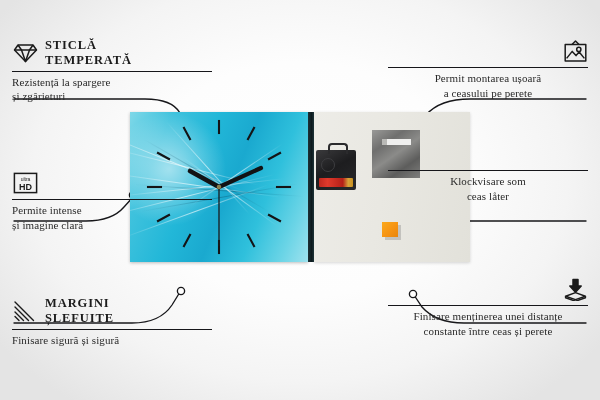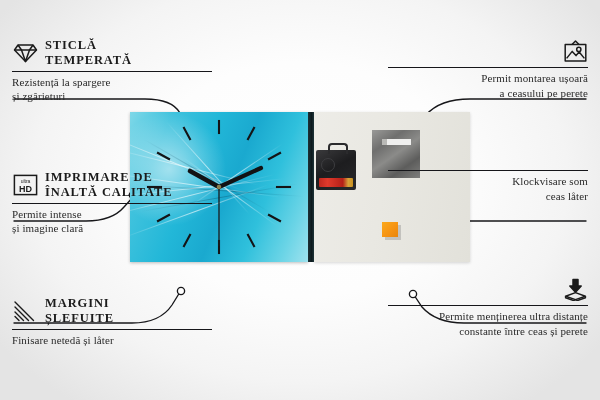--- a/index.html
+++ b/index.html
@@ -54,21 +54,21 @@
   .feature-sub {
     font-family: "Liberation Serif", serif;
     font-size: 11px;
     color: #2a2a2a;
     line-height: 1.32;
     padding-top: 3px;
     white-space: pre-line;
     letter-spacing: 0.1px;
   }
   .feature.left .feature-sub { text-align: left; }
-  .feature.right .feature-sub { text-align: right; }
+  .feature.right .feature-sub { text-align: center; }
 
   .icon-box {
     width: 26px;
     height: 26px;
     flex: 0 0 26px;
     display: flex;
     align-items: center;
     justify-content: flex-end;
   }
   .icon-box svg { display: block; }
@@ -280,43 +280,41 @@
 
   <div class="feature left" id="feat-print">
     <div class="feature-head">
       <span class="icon-box">
         <svg width="25" height="22" viewBox="0 0 25 22">
           <rect x="1.4" y="1.4" width="22.2" height="19.2" fill="none" stroke="#1b1b1b" stroke-width="1.5"></rect>
           <text x="12.5" y="9" font-family="Liberation Sans, sans-serif" font-size="5" text-anchor="middle" fill="#1b1b1b">ultra</text>
           <text x="12.5" y="18.2" font-family="Liberation Sans, sans-serif" font-size="9" font-weight="bold" text-anchor="middle" fill="#1b1b1b">HD</text>
         </svg>
       </span>
-      <span class="feature-title">IMPRIMARE DE
-ÎNALTĂ CALITATE</span>
     </div>
     <div class="rule"></div>
     <div class="feature-sub">Permite intense
 și imagine clară</div>
   </div>
 
   <div class="feature left" id="feat-edges">
     <div class="feature-head">
       <span class="icon-box">
         <svg width="25" height="22" viewBox="0 0 25 22" stroke="#1b1b1b" stroke-width="1.4" stroke-linecap="round">
           <line x1="2" y1="2" x2="20.5" y2="20.5"></line>
           <line x1="2" y1="7" x2="15.5" y2="20.5"></line>
           <line x1="2" y1="12" x2="10.5" y2="20.5"></line>
           <line x1="2" y1="16.5" x2="6" y2="20.5"></line>
         </svg>
       </span>
       <span class="feature-title">MARGINI
 ȘLEFUITE</span>
     </div>
     <div class="rule"></div>
-    <div class="feature-sub">Finisare netedă și låter</div>
+    <div class="feature-sub">Finisare sigură și sigură</div>
   </div>
 
   <div class="feature right" id="feat-hangers">
     <div class="feature-head">
       <span class="icon-box">
         <svg width="25" height="23" viewBox="0 0 25 23" fill="none" stroke="#1b1b1b" stroke-width="1.5" stroke-linejoin="round">
           <path d="M9 4.5 L12.5 1 L16 4.5"></path>
           <rect x="2.2" y="4.6" width="20.6" height="16.4"></rect>
           <path d="M3.6 18.4 L9.2 11.4 L13 15.6 L16.2 12 L21.4 18.4"></path>
           <circle cx="15.8" cy="9.4" r="2.1"></circle>
@@ -338,17 +336,17 @@
     <div class="feature-head">
       <span class="icon-box">
         <svg width="25" height="23" viewBox="0 0 25 23" fill="none" stroke="#1b1b1b" stroke-width="1.5" stroke-linejoin="round">
           <path d="M10 1.5 h5 v6.5 h3.2 L12.5 14.2 L6.8 8 H10 Z" fill="#1b1b1b"></path>
           <path d="M12.5 14.6 L2.6 18.2 L12.5 21.6 L22.4 18.2 Z"></path>
           <path d="M2.6 18.2 v1.6 L12.5 23.2 L22.4 19.8 v-1.6"></path>
         </svg>
       </span>
     </div>
     <div class="rule"></div>
-    <div class="feature-sub">Permite menținerea ultra distanțe
+    <div class="feature-sub">Finisare menținerea unei distanțe
 constante între ceas și perete</div>
   </div>
 
 </div>
 
 </body></html>

